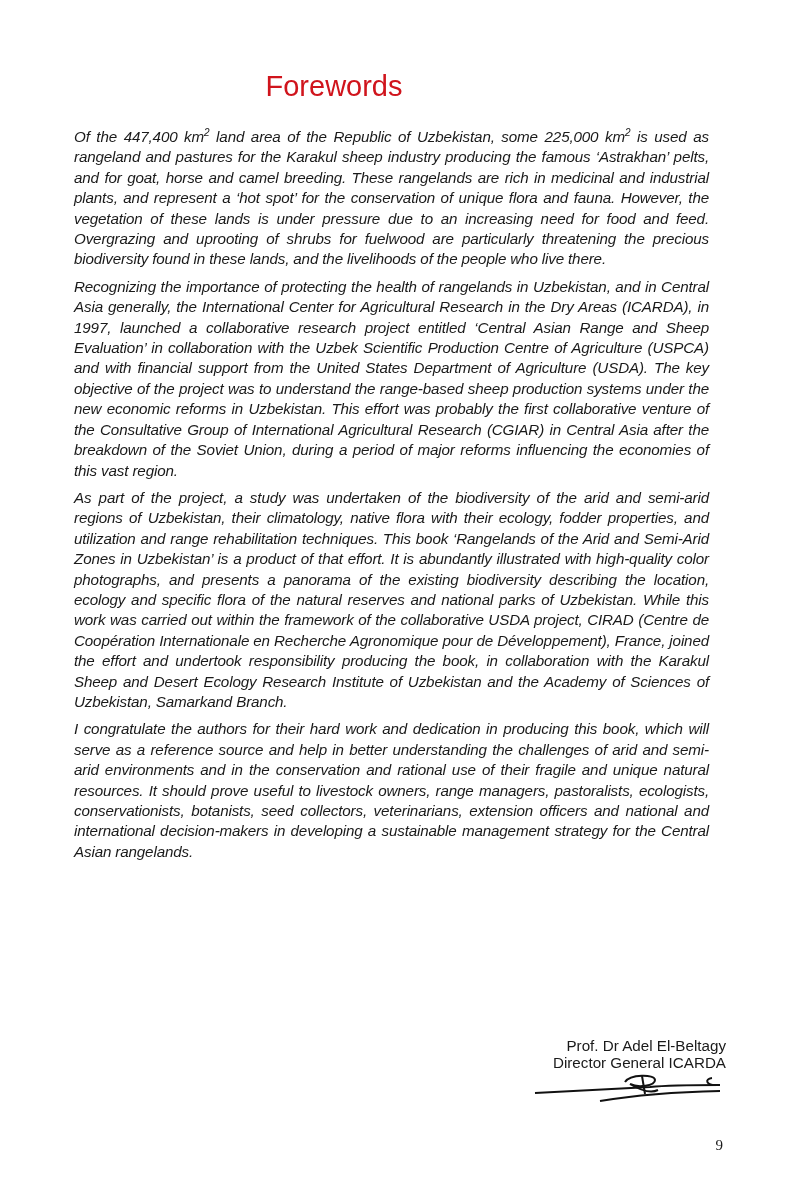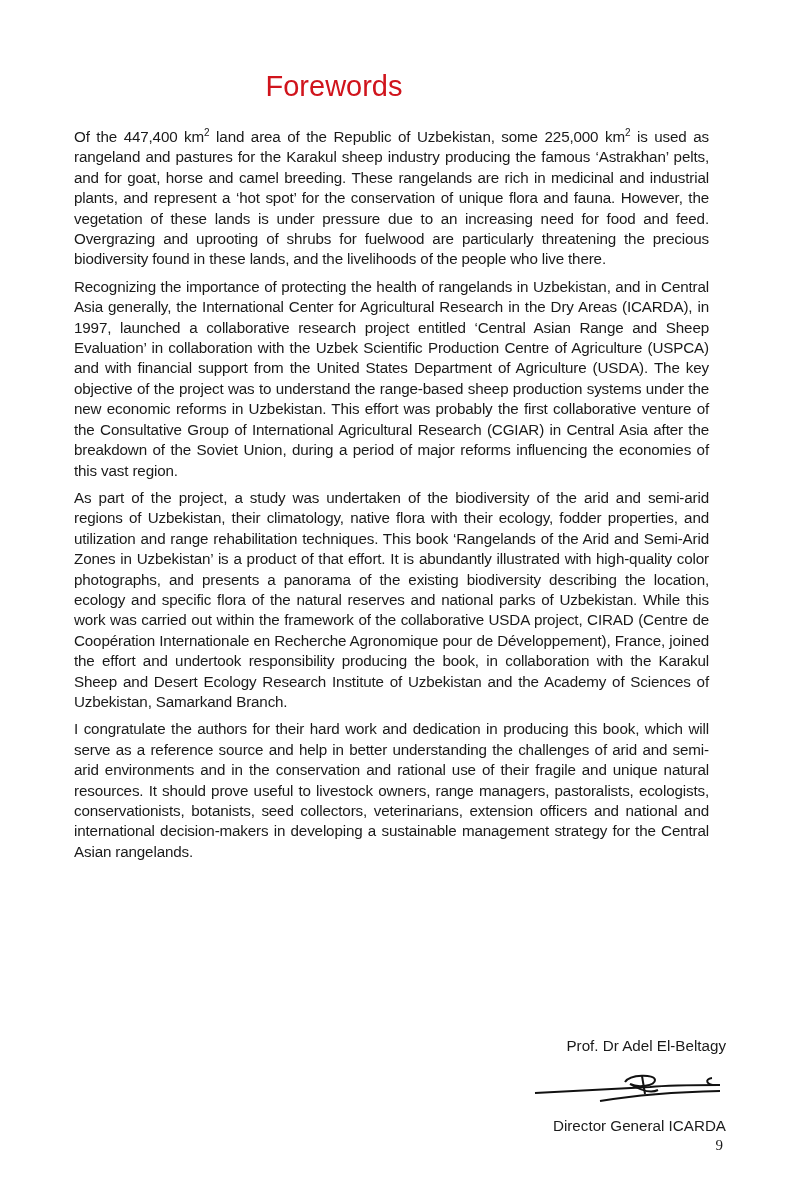--- a/index.html
+++ b/index.html
@@ -4,26 +4,26 @@
 <style>
   html, body { margin:0; padding:0; background:#ffffff; }
   body { width:800px; height:1200px; position:relative; overflow:hidden;
          font-family:"Liberation Sans", sans-serif; color:#1a1a1a; }
   .title { position:absolute; top:70px; left:0; width:668px; text-align:center;
            font-size:29px; color:#d0141c; font-family:"Liberation Sans", sans-serif; }
   .body-text { position:absolute; top:127px; left:74px; width:652px;
                font-size:15.2px; line-height:20.4px; text-align:justify;
                font-family:"Liberation Sans Narrow","Liberation Sans", sans-serif;
                letter-spacing:-0.15px; }
-  .body-text p { margin:0 17px 7px 0; }
+  .body-text p { margin:0 17px 7px 0;font-style:italic; }
   .sup { font-size:10px; vertical-align:super; line-height:0; }
   .sign { position:absolute; right:74px; text-align:right; font-size:15.2px;
           font-family:"Liberation Sans", sans-serif; }
   .sig-name { top:1019px;margin-top:18px; }
-  .sig-role { top:1117px; }
+  .sig-role { top:1054px; }
   .signature { position:absolute; left:530px; top:1072px; width:200px; height:50px; }
   .page-num { position:absolute; right:77px; top:1137px; font-size:15px;
               font-family:"Liberation Serif", serif; }
 </style>
 </head>
 <body>
 
 <h1 class="title" style="margin:0;font-weight:normal;">Forewords</h1>
 
 <div class="body-text">

